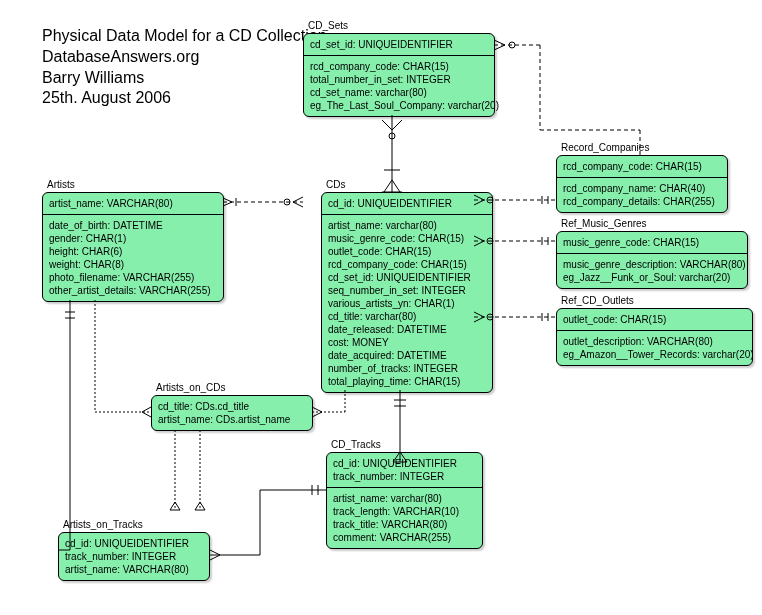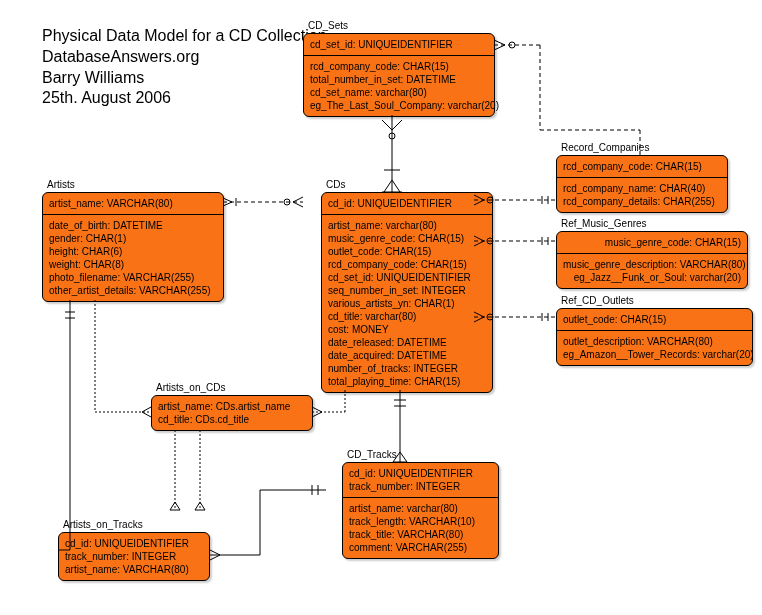--- a/index.html
+++ b/index.html
@@ -13,21 +13,21 @@
     height: 615px;
   }
   .header-text {
     position: absolute;
     font-size: 16px;
     line-height: 1.3;
   }
   .entity {
     position: absolute;
     border: 1px solid #000;
-    background: #f97316;
+    background: #86efac;
     border-radius: 6px;
     box-shadow: 2px 2px 2px rgba(0,0,0,0.2);
   }
   .entity-title {
     position: absolute;
     top: -14px;
     left: 4px;
     font-size: 10px;
   }
   .entity-pk {
@@ -60,21 +60,21 @@
   <div>25th. August 2006</div>
 </div>
 
 <div class="entity" style="left:303px; top:33px; width:190px;">
   <div class="entity-title">CD_Sets</div>
   <div class="entity-pk">
     <div class="entity-row">cd_set_id: UNIQUEIDENTIFIER</div>
   </div>
   <div class="entity-body">
     <div class="entity-row">rcd_company_code: CHAR(15)</div>
-    <div class="entity-row">total_number_in_set: DATETIME</div>
+    <div class="entity-row">total_number_in_set: INTEGER</div>
     <div class="entity-row">cd_set_name: varchar(80)</div>
     <div class="entity-row">eg_The_Last_Soul_Company: varchar(20)</div>
   </div>
 </div>
 
 <div class="entity" style="left:556px; top:155px; width:170px;">
   <div class="entity-title">Record_Companies</div>
   <div class="entity-pk">
     <div class="entity-row">rcd_company_code: CHAR(15)</div>
   </div>
@@ -106,29 +106,29 @@
   </div>
   <div class="entity-body">
     <div class="entity-row">artist_name: varchar(80)</div>
     <div class="entity-row">music_genre_code: CHAR(15)</div>
     <div class="entity-row">outlet_code: CHAR(15)</div>
     <div class="entity-row">rcd_company_code: CHAR(15)</div>
     <div class="entity-row">cd_set_id: UNIQUEIDENTIFIER</div>
     <div class="entity-row">seq_number_in_set: INTEGER</div>
     <div class="entity-row">various_artists_yn: CHAR(1)</div>
     <div class="entity-row">cd_title: varchar(80)</div>
+    <div class="entity-row">date_released: DATETIME</div>
     <div class="entity-row">cost: MONEY</div>
-    <div class="entity-row">date_released: DATETIME</div>
     <div class="entity-row">date_acquired: DATETIME</div>
     <div class="entity-row">number_of_tracks: INTEGER</div>
     <div class="entity-row">total_playing_time: CHAR(15)</div>
   </div>
 </div>
 
-<div class="entity" style="left:556px; top:231px; width:190px;text-align:right;">
+<div class="entity" style="left:556px; top:231px; width:190px;">
   <div class="entity-title">Ref_Music_Genres</div>
   <div class="entity-pk">
     <div class="entity-row">music_genre_code: CHAR(15)</div>
   </div>
   <div class="entity-body">
     <div class="entity-row">music_genre_description: VARCHAR(80)</div>
     <div class="entity-row">eg_Jazz__Funk_or_Soul: varchar(20)</div>
   </div>
 </div>
 
@@ -139,26 +139,26 @@
   </div>
   <div class="entity-body">
     <div class="entity-row">outlet_description: VARCHAR(80)</div>
     <div class="entity-row">eg_Amazon__Tower_Records: varchar(20)</div>
   </div>
 </div>
 
 <div class="entity" style="left:151px; top:395px; width:160px;">
   <div class="entity-title">Artists_on_CDs</div>
   <div class="entity-pk" style="border-bottom:none;">
+    <div class="entity-row">cd_title: CDs.cd_title</div>
     <div class="entity-row">artist_name: CDs.artist_name</div>
-    <div class="entity-row">cd_title: CDs.cd_title</div>
-  </div>
-</div>
-
-<div class="entity" style="left:326px; top:462px; width:155px;margin-left:16px;">
+  </div>
+</div>
+
+<div class="entity" style="left:326px; top:452px; width:155px;">
   <div class="entity-title">CD_Tracks</div>
   <div class="entity-pk">
     <div class="entity-row">cd_id: UNIQUEIDENTIFIER</div>
     <div class="entity-row">track_number: INTEGER</div>
   </div>
   <div class="entity-body">
     <div class="entity-row">artist_name: varchar(80)</div>
     <div class="entity-row">track_length: VARCHAR(10)</div>
     <div class="entity-row">track_title: VARCHAR(80)</div>
     <div class="entity-row">comment: VARCHAR(255)</div>

